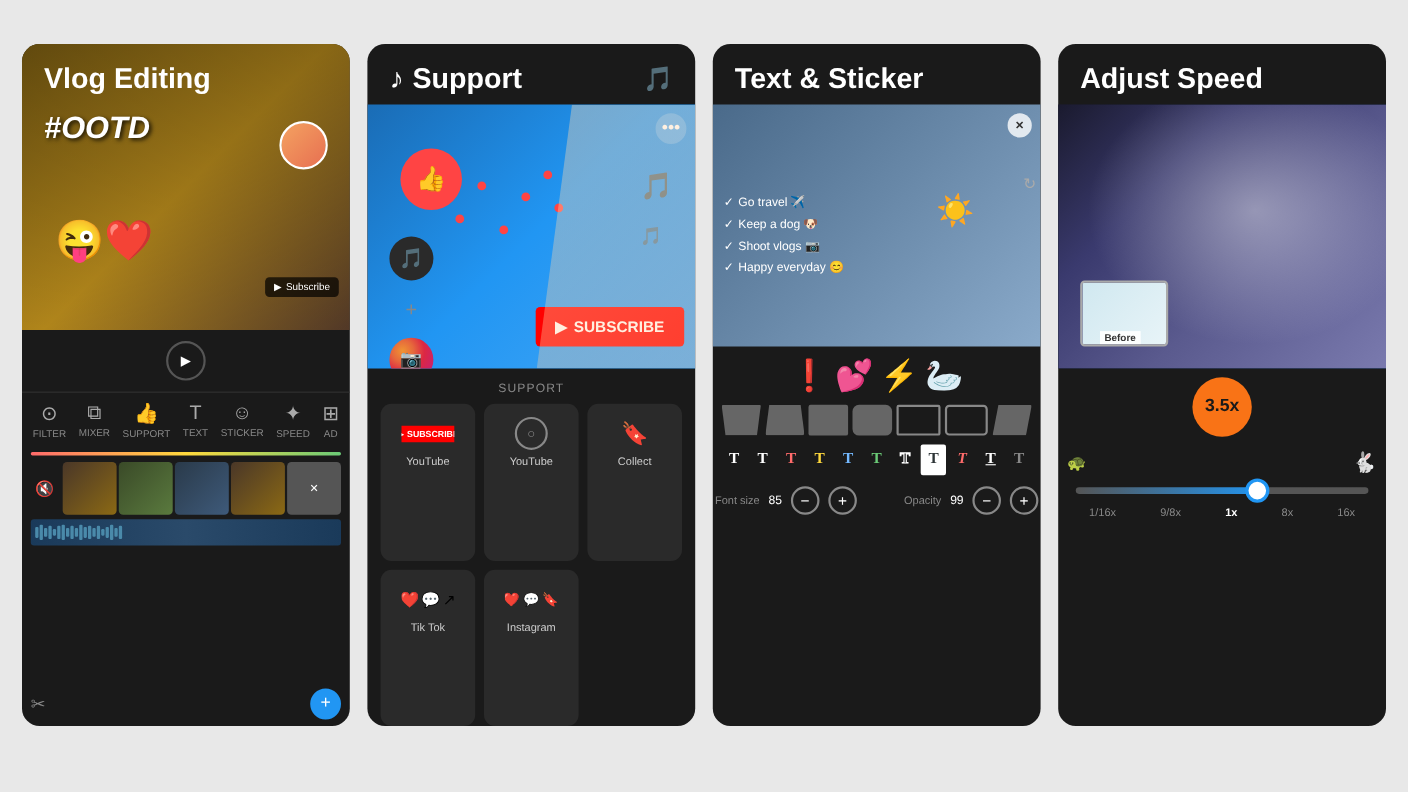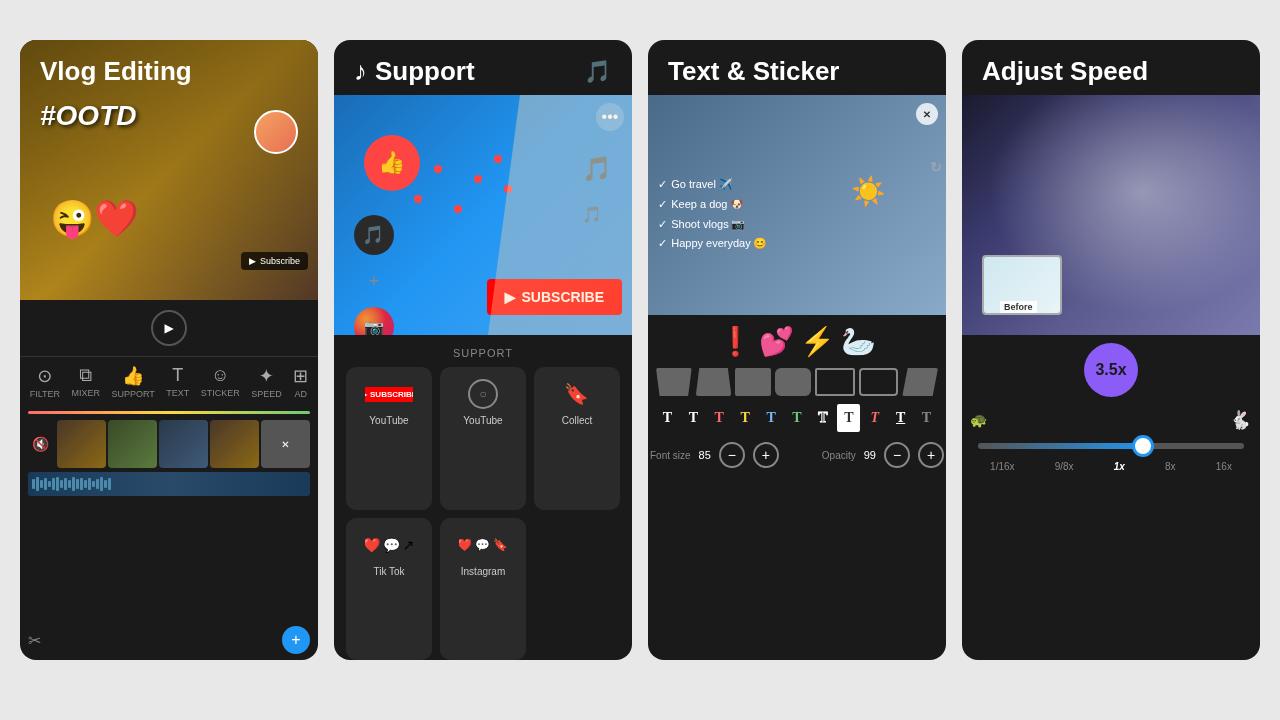--- a/index.html
+++ b/index.html
@@ -559,21 +559,21 @@
     .speed-display {
       display: flex;
       align-items: center;
       justify-content: center;
       padding: 8px 0;
     }
     .speed-circle {
       width: 54px;
       height: 54px;
       border-radius: 50%;
-      background: #8b5cf6;
+      background: #f97316;
       display: flex;
       align-items: center;
       justify-content: center;
       color: #1a1a1a;
       font-size: 16px;
       font-weight: 700;
     }
     .speed-slider-area {
       padding: 8px 16px;
       position: relative;
@@ -608,21 +608,20 @@
       justify-content: space-around;
       padding: 4px 8px;
     }
     .speed-label {
       color: #888;
       font-size: 10px;
     }
     .speed-label.active {
       color: white;
       font-weight: 700;
-      font-style: italic;
     }
     
     .red-dot {
       width: 8px;
       height: 8px;
       border-radius: 50%;
       background: #ff4444;
       position: absolute;
     }
     .card2 .dots-container {

